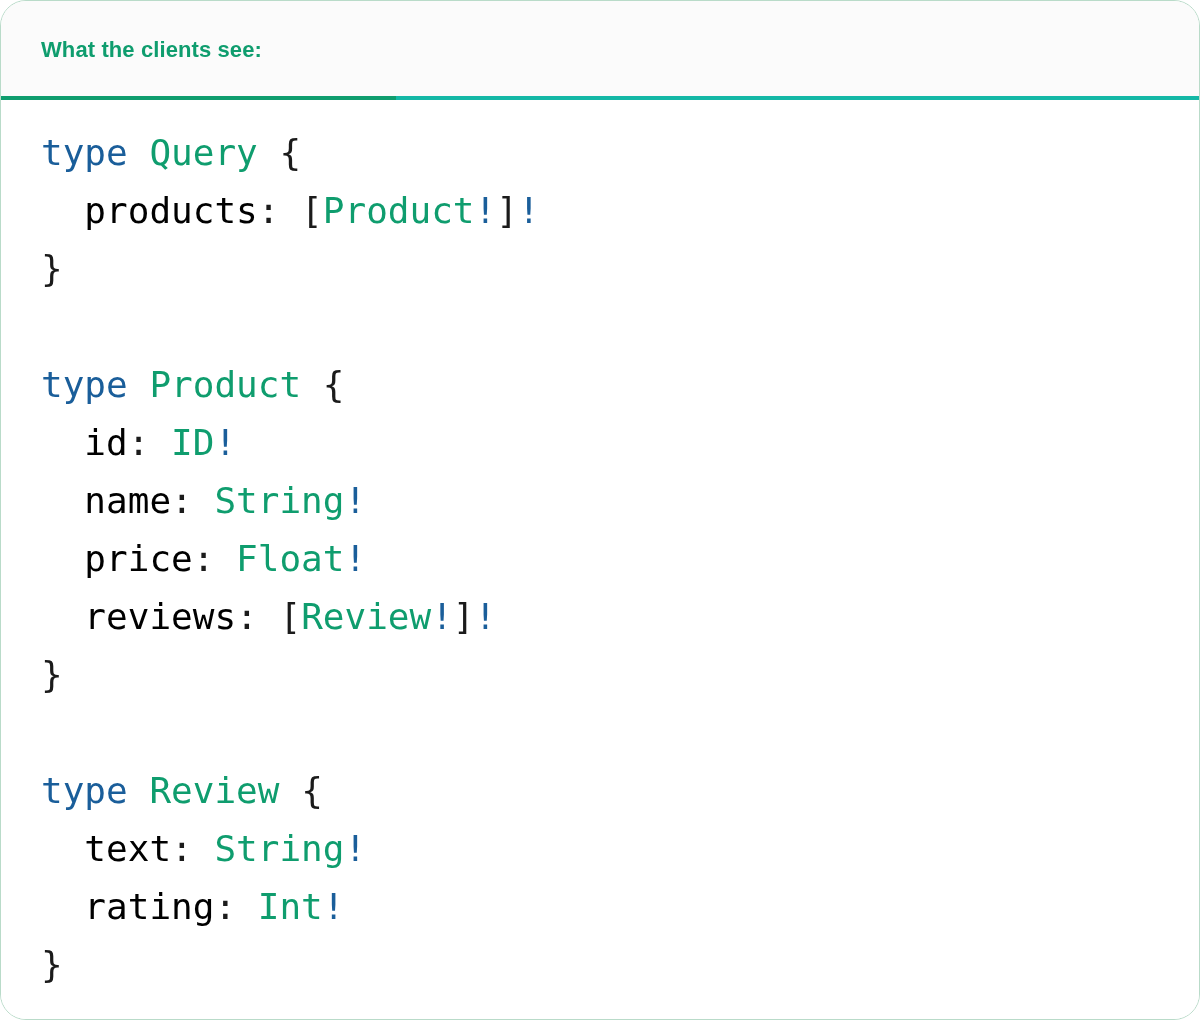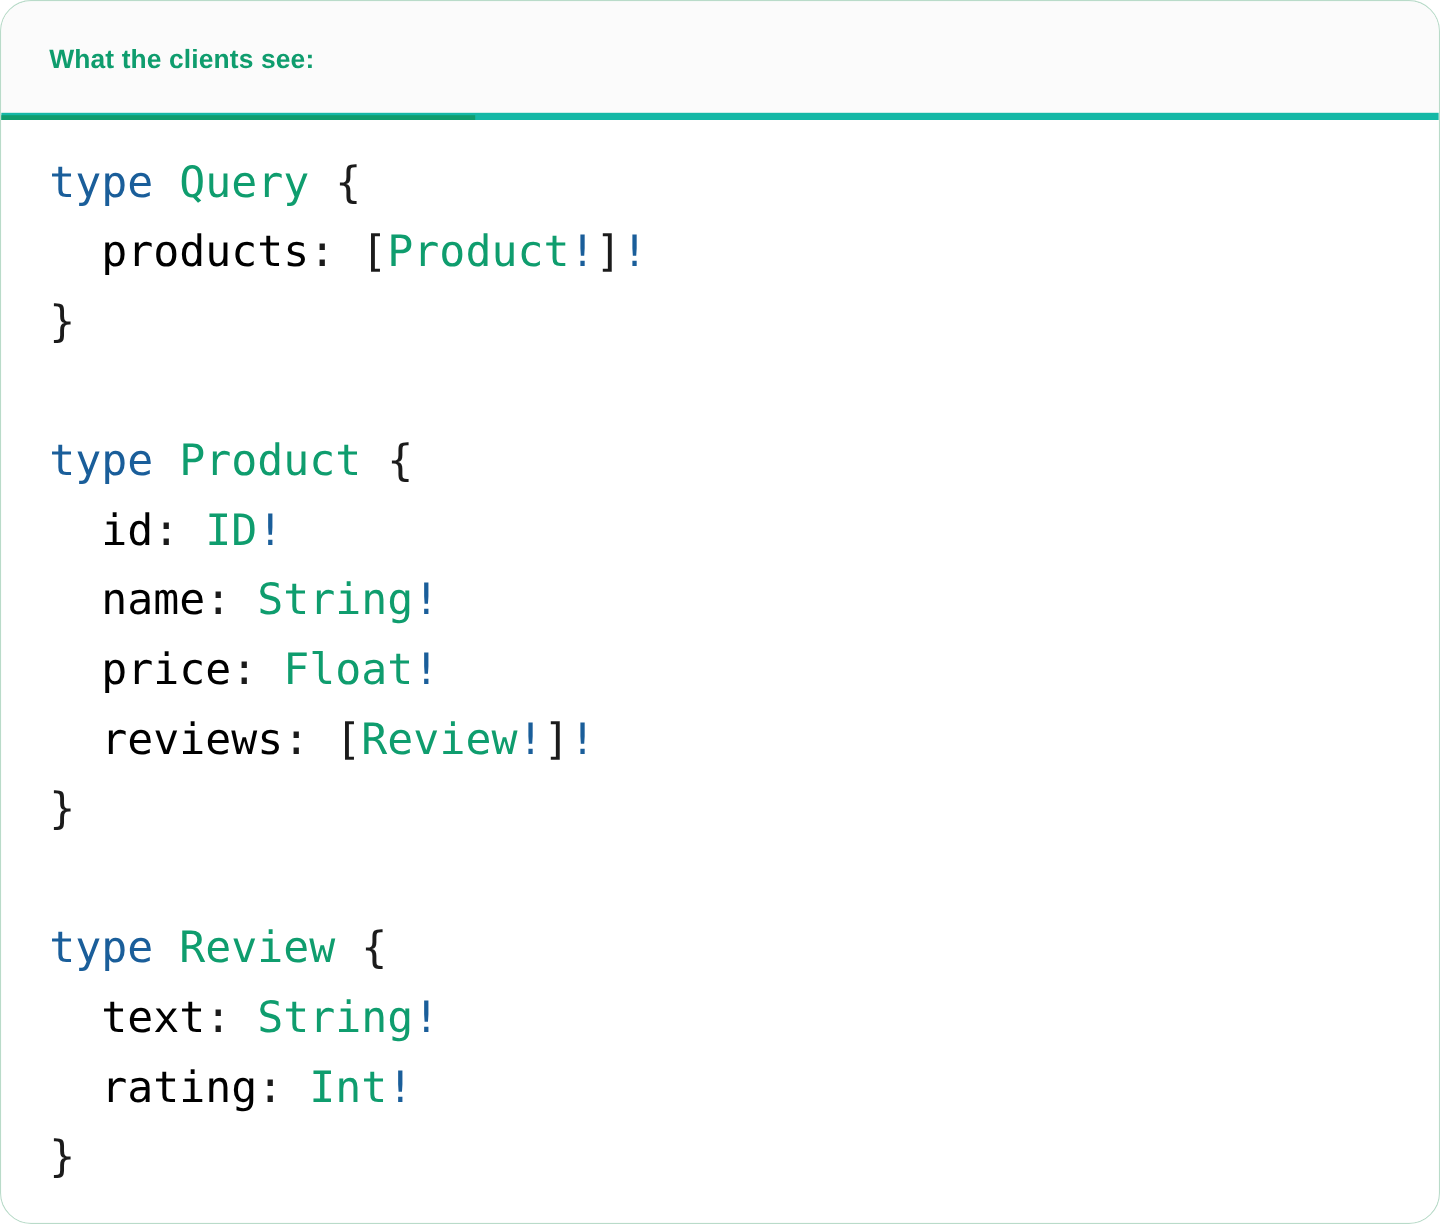--- a/index.html
+++ b/index.html
@@ -25,21 +25,21 @@
     border-radius: 26px;
     overflow: hidden;
   }
 
   
   .card-header {
     position: relative;
     box-sizing: border-box;
     height: 99px;
     background: #fbfbfb;
-    border-bottom: 6px solid #14b8a6;
+    border-bottom: 4px solid #14b8a6;
   }
   .tab-row {
     display: flex;
     align-items: flex-start;
     height: 100%;
   }
   .tab {
     position: relative;
     box-sizing: border-box;
     display: flex;

